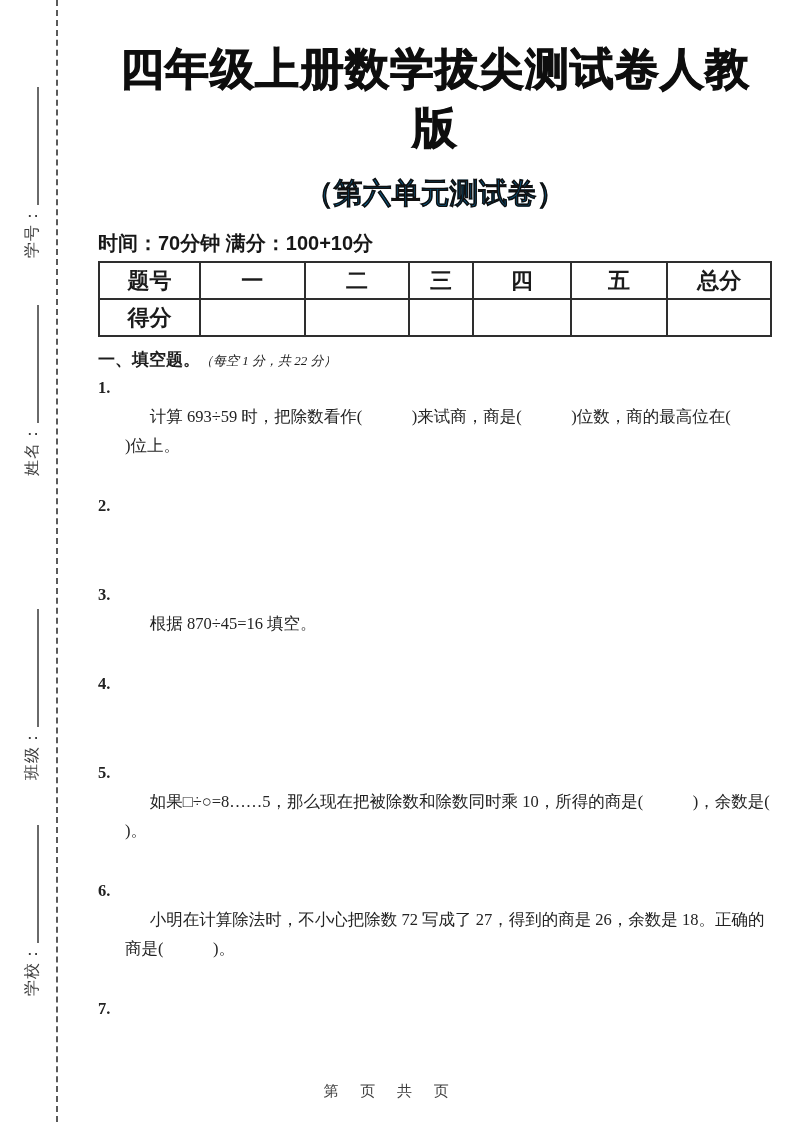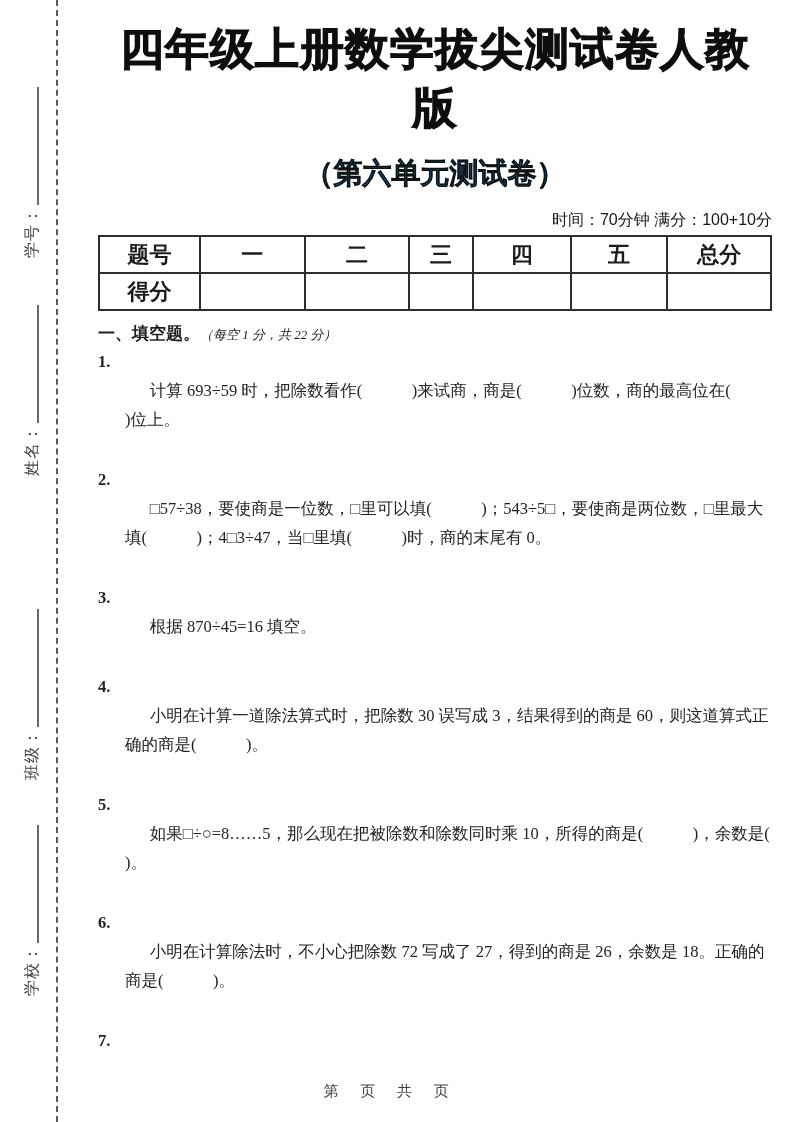--- a/index.html
+++ b/index.html
@@ -19,35 +19,35 @@
     transform:rotate(-90deg); transform-origin:0 0;
     font-size:16px; color:#3c3c3c; letter-spacing:1px;
   }
   .m-field .m-line {
     display:inline-block; width:118px; height:1px;
     border-bottom:2px solid #6a6a6a; vertical-align:-2px; margin-left:2px;
   }
   
   .content { position:absolute; left:98px; top:0; width:674px; }
   .title {
-    margin-top:20px; text-align:center;
+    margin-top:40px; text-align:center;
     font-family:"Liberation Sans","DejaVu Sans",sans-serif;
     font-weight:900; font-size:44px; letter-spacing:1px; color:#0e0e0e;
     -webkit-text-stroke:1px #0e0e0e;
   }
   .subtitle {
     margin-top:16px; text-align:center;
     font-family:"Liberation Sans","DejaVu Sans",sans-serif;
     font-weight:800; font-size:29px; color:#0369a1;
     -webkit-text-stroke:0.6px #111;
   }
   .info {
-    margin-top:16px; text-align:right;
+    margin-top:16px; 
     font-family:"Liberation Sans","DejaVu Sans",sans-serif;
-    font-weight:400; font-size:16px; color:#171717;
+    font-weight:700; font-size:20px; color:#171717;
   }
   
   table.score { width:100%; border-collapse:collapse; margin-top:4px; table-layout:fixed; }
   table.score td {
     border:2px solid #2e2e2e; height:37px; text-align:center; vertical-align:middle;
     font-family:Liberation Serif, serif;
     font-weight:700; font-size:22px; color:#1b1b1b;
   }
   
   .sec-head { margin-top:11px; font-size:17px; color:#1d1d1d; }
@@ -121,27 +121,27 @@
       </table>
 
     <div class="sec-head">
       <span class="sec-title">一、填空题。</span><span class="sec-note">（每空 1 分，共 22 分）</span>
     </div>
 
     <div class="q">
       <span class="qnum">1.</span><span>计算 693÷59 时，把除数看作(            )来试商，商是(            )位数，商的最高位在(            )位上。</span>
     </div>
     <div class="q">
-      <span class="qnum">2.</span><span>□57÷38，要使商是一位数，□里可以填(            )；543÷5□，要使商是两位数，□里最大填(            )；4□3÷47，当□里填(            )时，商的末尾有 0。</span>
+      <span class="qnum">2.</span>
     </div>
     <div class="q">
       <span class="qnum">3.</span><span>根据 870÷45=16 填空。</span>
     </div>
     <div class="q">
-      <span class="qnum">4.</span><span>小明在计算一道除法算式时，把除数 30 误写成 3，结果得到的商是 60，则这道算式正确的商是(            )。</span>
+      <span class="qnum">4.</span>
     </div>
     <div class="q">
       <span class="qnum">5.</span><span>如果□÷○=8……5，那么现在把被除数和除数同时乘 10，所得的商是(            )，余数是(            )。</span>
     </div>
     <div class="q">
       <span class="qnum">6.</span><span>小明在计算除法时，不小心把除数 72 写成了 27，得到的商是 26，余数是 18。正确的商是(            )。</span>
     </div>
     <div class="q">
       <span class="qnum">7.</span>
       

